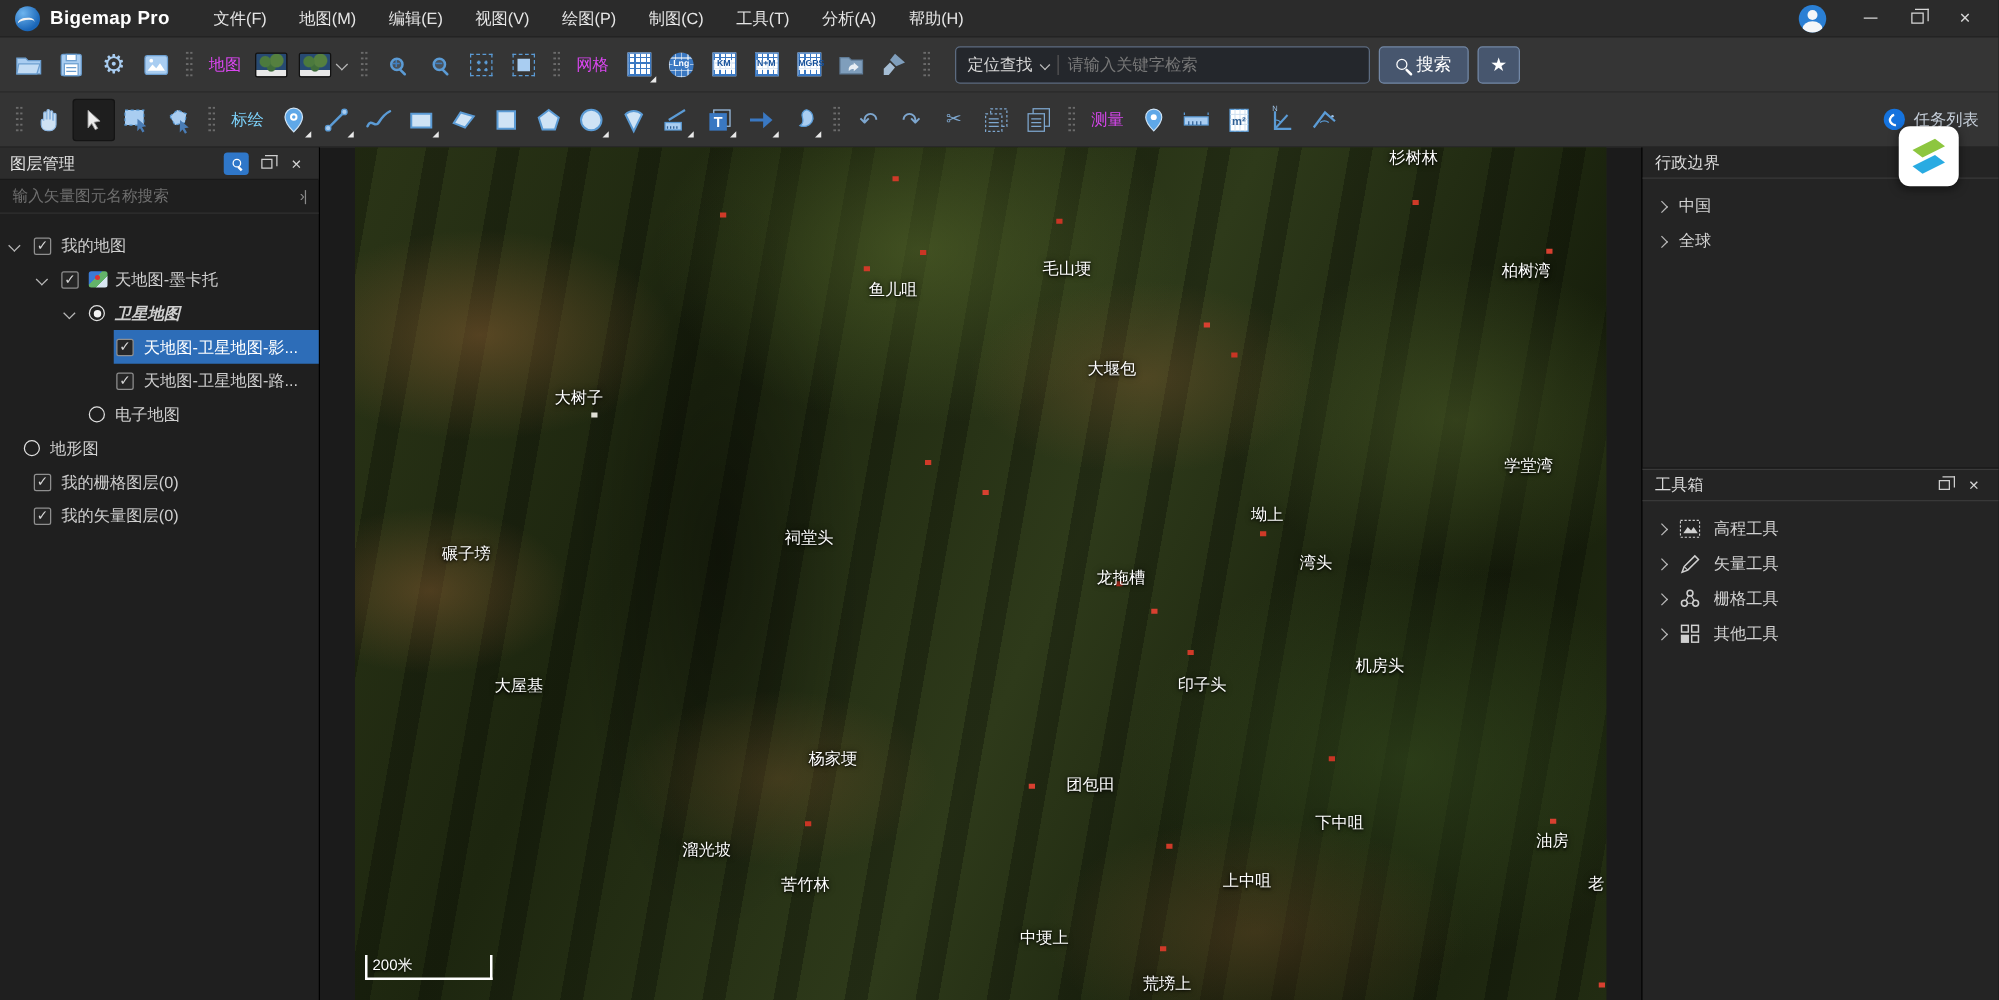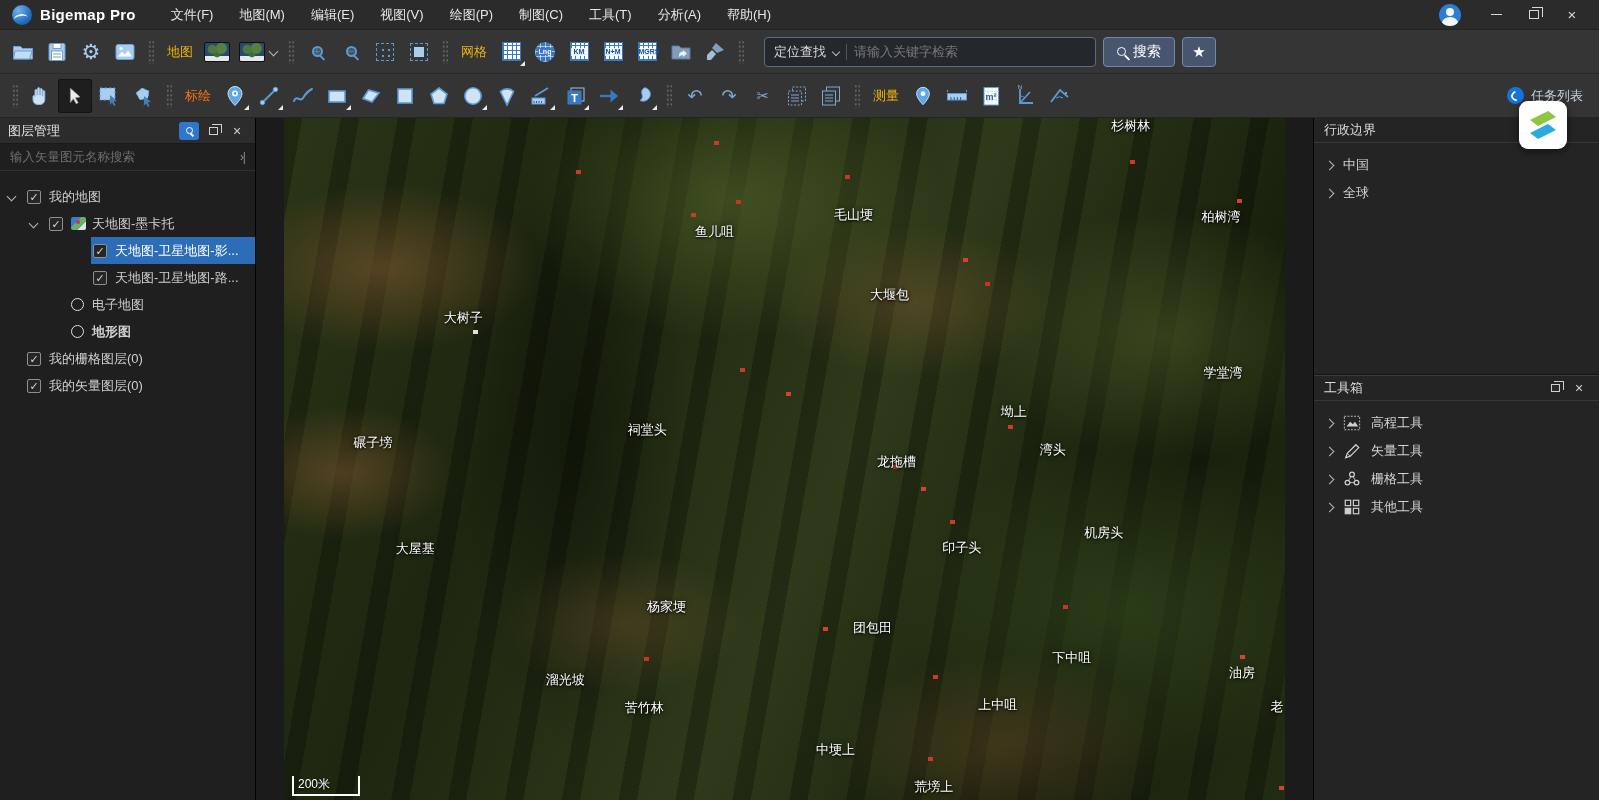--- a/index.html
+++ b/index.html
@@ -27,22 +27,22 @@
 
   
   .toolbar { height:44px; background:#353535; display:flex; align-items:center; padding:0 6px; }
   .toolbar.row2 { border-bottom:1px solid #2a2a2a; }
   .toolbar.row3 { border-bottom:1px solid #242424; background:#343434; }
   .grip { width:6px; height:24px; margin:0 6px; flex:none;
     background-image:radial-gradient(circle,#6b6b6b .9px,transparent 1.1px); background-size:3.5px 4.5px; }
   .tbtn { min-width:34px; height:34px; padding:0 2px; border-radius:3px; display:flex; align-items:center;
     justify-content:center; position:relative; flex:none; cursor:default; }
   .tbtn.active { background:#1e1e1e; box-shadow:inset 0 0 0 1px #141414; }
-  .tlab { color:#eab308; font-size:13px; margin:0 7px; flex:none; }
-  .tlab.plot { color:#f97316; }
+  .tlab { color:#d946ef; font-size:13px; margin:0 7px; flex:none; }
+  .tlab.plot { color:#7dd3fc; }
   .dd::after { content:""; position:absolute; right:3px; bottom:3px;
     border-left:5px solid transparent; border-bottom:5px solid #e9e9e9; }
   .mapthumb { width:26px; height:20px; border-radius:2px; border:1px solid #111;
     background:
       radial-gradient(circle at 30% 35%, #4c7a3d 0 4px, transparent 5px),
       radial-gradient(circle at 68% 30%, #55803f 0 5px, transparent 6px),
       radial-gradient(circle at 50% 60%, #3f6d3a 0 3px, transparent 4px),
       linear-gradient(180deg,#274a72 0 74%, #e8e8e8 74%); }
   .chev { width:7px; height:7px; border-right:1.6px solid #b9b9b9; border-bottom:1.6px solid #b9b9b9;
     display:inline-block; flex:none; }
@@ -140,21 +140,21 @@
       repeating-linear-gradient(100deg, rgba(0,0,0,.26) 0 18px, rgba(0,0,0,0) 18px 56px),
       linear-gradient(115deg, #2b3517 0%, #1d260f 28%, #2e3a1a 55%, #18200c 80%, #222c12 100%); }
   .mlabel { position:absolute; transform:translate(-50%,-50%); color:#fff; font-size:13px; white-space:nowrap;
     text-shadow:0 1px 2px rgba(0,0,0,.95), 0 0 5px rgba(0,0,0,.8); }
   .houses { position:absolute; left:0; top:0; width:5px; height:4px; background:transparent;
     box-shadow:407px 95px #cf3a28,452px 82px #c93524,292px 52px #cf3a28,679px 140px #d84030,
       701px 164px #c93524,846px 42px #cf3a28,953px 81px #d84030,189px 212px #e0e0d5,456px 250px #cf3a28,
       502px 274px #d84030,724px 307px #cf3a28,609px 347px #c93524,637px 369px #d84030,666px 402px #cf3a28,
       539px 509px #d84030,360px 539px #c93524,649px 557px #cf3a28,956px 537px #d84030,644px 639px #cf3a28,
       779px 487px #c93524,1029px 642px #cf3a28,995px 668px #d84030,430px 23px #cf3a28,561px 57px #c93524; }
-  .scalebar { position:absolute; left:8px; bottom:4px; width:68px; height:20px;
+  .scalebar { position:absolute; left:8px; bottom:16px; width:102px; height:20px;
     border-left:2px solid #fff; border-right:2px solid #fff; border-bottom:2px solid #fff;text-align:right; }
   .scalebar span { position:absolute; left:4px; top:0; color:#fff; font-size:12px; text-shadow:0 1px 2px #000; }
 
   
   .right-panel { width:286px; background:#242424; border-left:1px solid #000; display:flex; flex-direction:column; flex:none; }
   .rp-header { height:25px; display:flex; align-items:center; padding:0 10px; color:#dcdcdc; font-size:13px;
     border-bottom:1px solid #383838; }
   .admin-section { height:257px; border-bottom:1px solid #141414; }
   .toolbox-section { flex:1; border-top:1px solid #3a3a3a; }
   .panel-row { height:28px; display:flex; align-items:center; padding-left:12px; gap:10px; color:#d2d2d2; font-size:13px; }
@@ -501,20 +501,29 @@
         <div class="tree-row" style="padding-left: 30px;">
           <span class="chev-cell">
             <span class="chev down"></span>
           </span>
           <span class="wrap">
             <span class="cbx">✓</span>
             <span class="map-ico"></span>
             <span class="tlabel">天地图-墨卡托</span>
           </span>
         </div>
+        <div class="tree-row" style="padding-left: 52px;">
+          <span class="chev-cell">
+            <span class="chev down"></span>
+          </span>
+          <span class="wrap">
+            <span class="rad on"></span>
+            <span class="tlabel ital">卫星地图</span>
+          </span>
+        </div>
         <div class="tree-row" style="padding-left: 74px;">
           <span class="chev-cell"></span>
           <span class="wrap hl">
             <span class="cbx">✓</span>
             <span class="tlabel">天地图-卫星地图-影...</span>
           </span>
         </div>
         <div class="tree-row" style="padding-left: 74px;">
           <span class="chev-cell"></span>
           <span class="wrap">
@@ -522,21 +531,21 @@
             <span class="tlabel">天地图-卫星地图-路...</span>
           </span>
         </div>
         <div class="tree-row" style="padding-left: 52px; text-align: right;">
           <span class="chev-cell"></span>
           <span class="wrap">
             <span class="rad"></span>
             <span class="tlabel">电子地图</span>
           </span>
         </div>
-        <div class="tree-row" style="padding-left: 52px; font-weight: bold;">
+        <div class="tree-row" style="">
           <span class="chev-cell"></span>
           <span class="wrap">
             <span class="rad"></span>
             <span class="tlabel">地形图</span>
           </span>
         </div>
         <div class="tree-row" style="padding-left: 8px;">
           <span class="chev-cell"></span>
           <span class="wrap">
             <span class="cbx">✓</span>

